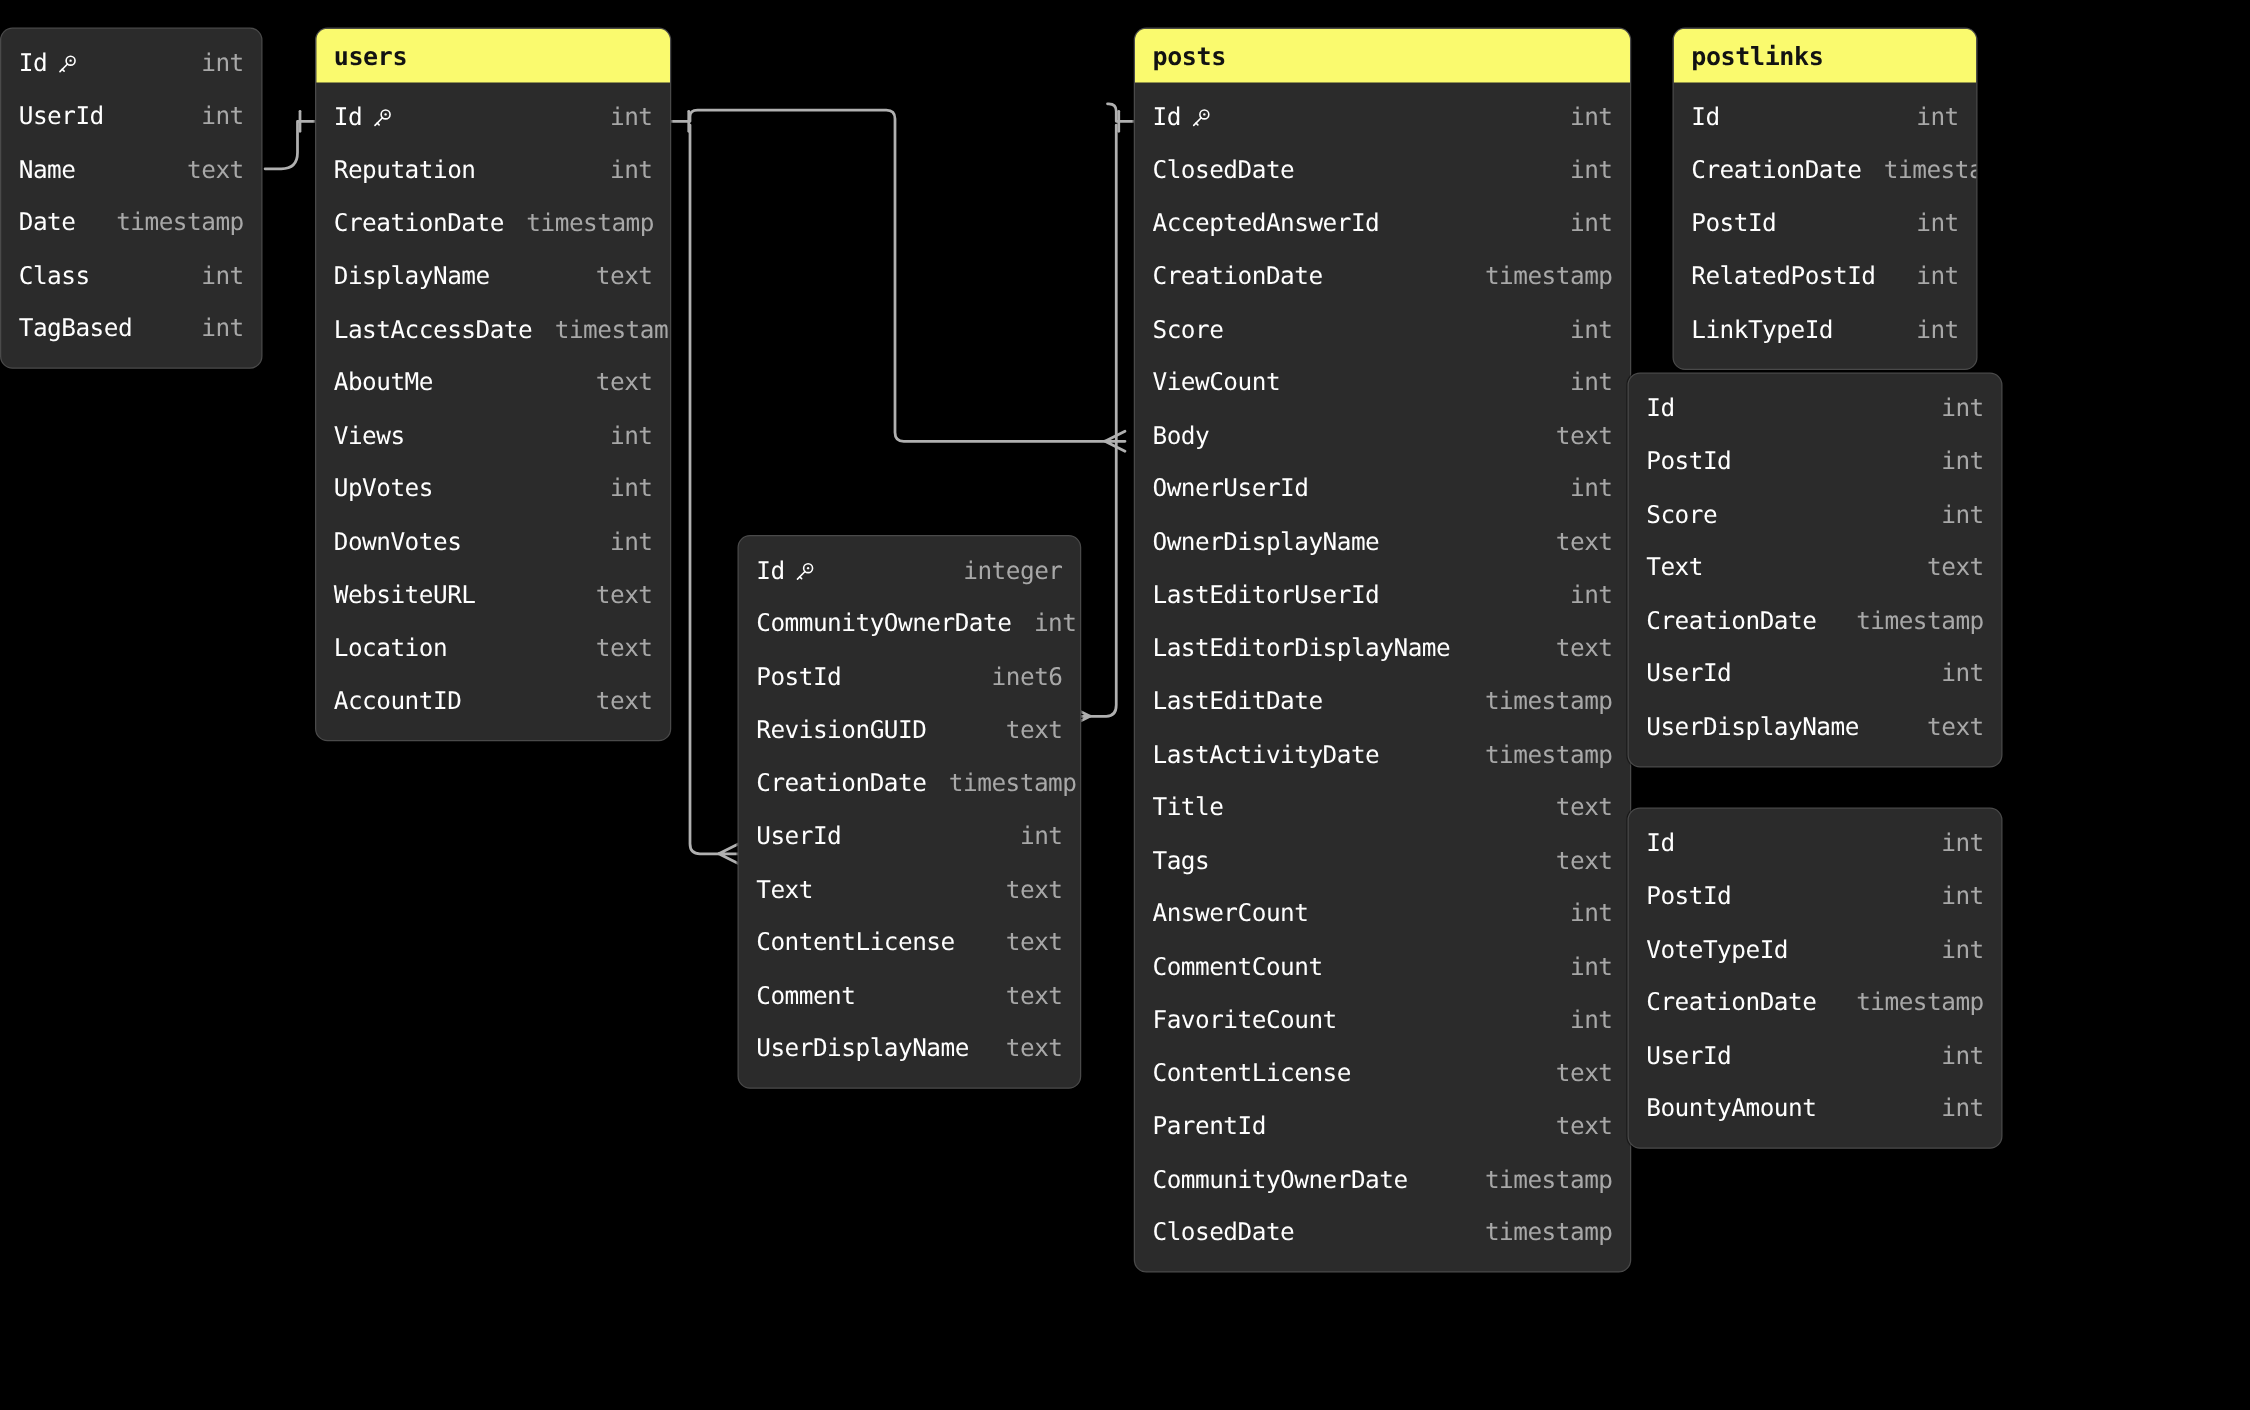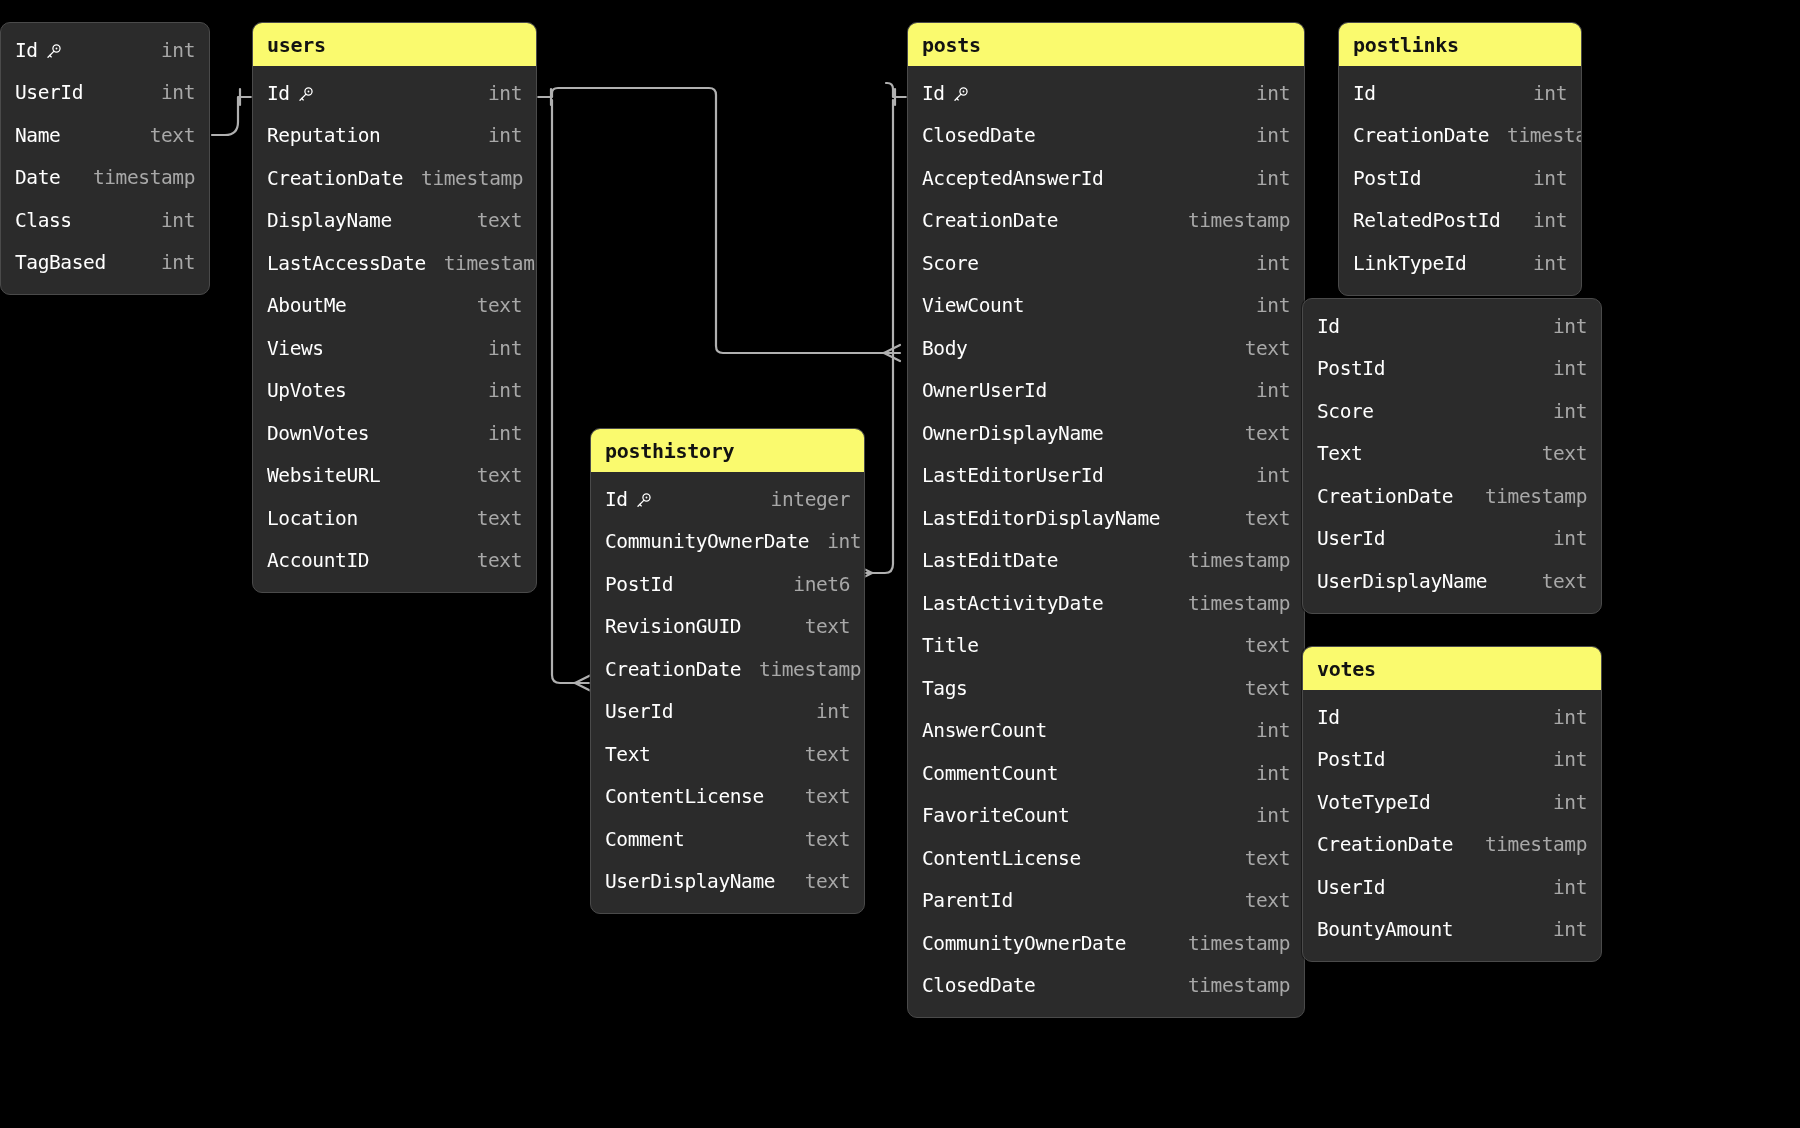--- a/index.html
+++ b/index.html
@@ -245,21 +245,20 @@
           </div>
           <div class="field-row">
             <div class="field-name">
               <span>AccountID</span>
             </div>
             <div class="field-type">text</div>
           </div>
         </div>
       </div>
       <div class="table-card" style="left: 590px; top: 428px; width: 275px;">
-        <div class="table-header">posthistory</div>
         <div class="table-body">
           <div class="field-row">
             <div class="field-name">
               <span>Id</span>
               <span class="key-icon">
                 <svg viewBox="0 0 20 20" width="17" height="17" fill="none" stroke="#ffffff" stroke-width="1.5">
                   <circle cx="13.5" cy="6.5" r="4.2"></circle>
                   <circle cx="13.5" cy="6.5" r="1.1" fill="#ffffff" stroke="none"></circle>
                   <path d="M10.6 9.6 L3.5 16.8" stroke-linecap="round"></path>
                   <path d="M5.6 14.7 L7.4 16.4" stroke-linecap="round"></path>
@@ -544,21 +543,20 @@
           </div>
           <div class="field-row">
             <div class="field-name">
               <span>UserDisplayName</span>
             </div>
             <div class="field-type">text</div>
           </div>
         </div>
       </div>
       <div class="table-card" style="left: 1302px; top: 646px; width: 300px;">
-        <div class="table-header">votes</div>
         <div class="table-body">
           <div class="field-row">
             <div class="field-name">
               <span>Id</span>
             </div>
             <div class="field-type">int</div>
           </div>
           <div class="field-row">
             <div class="field-name">
               <span>PostId</span>

